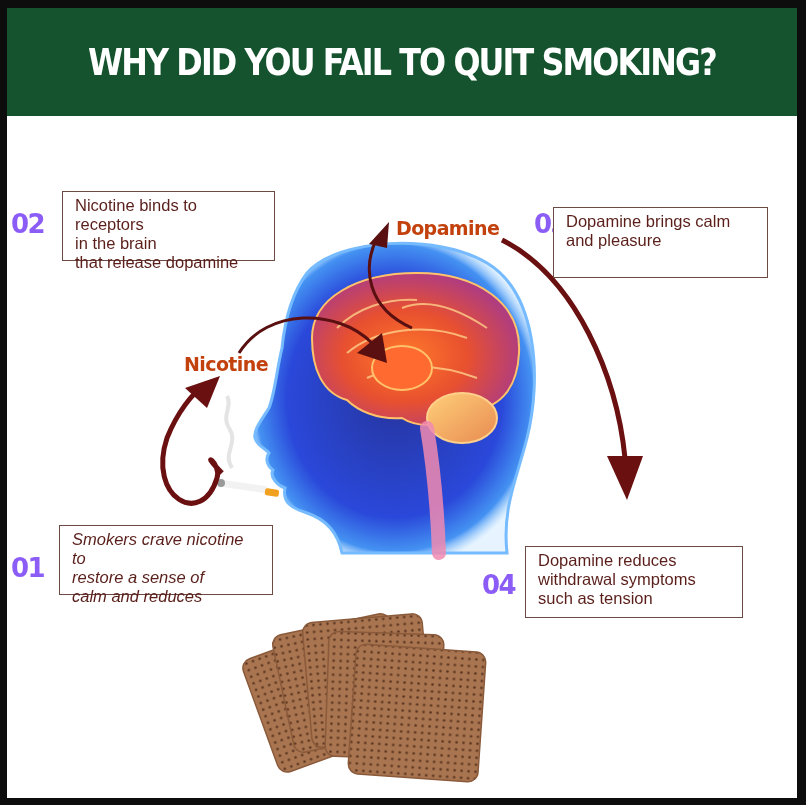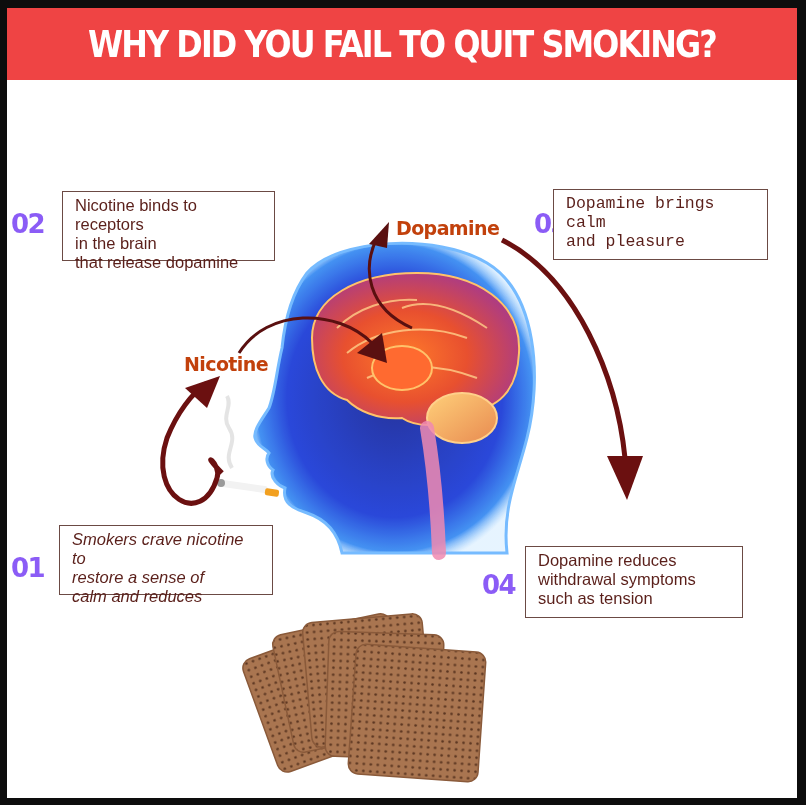--- a/index.html
+++ b/index.html
@@ -2,22 +2,22 @@
 <html><head>
   <meta charset="utf-8">
   <style>
     * { box-sizing: border-box; margin: 0; padding: 0; }
     html, body { width: 806px; height: 805px; background: #0d0d0d; overflow: hidden; }
     .frame {
       position: absolute; left: 7px; top: 8px; width: 790px; height: 790px;
       background: #ffffff; overflow: hidden;
     }
     .banner {
-      position: absolute; left: 0; top: 0; width: 790px; height: 72px;
-      background: #ef4444; display: flex; align-items: center; justify-content: center;
+      position: absolute; left: 0; top: 0; width: 790px; height: 108px;
+      background: #14532d; display: flex; align-items: center; justify-content: center;
     }
     .banner h1 {
       color: #ffffff; font-family: "DejaVu Sans", sans-serif; font-weight: bold;
       font-size: 37px; letter-spacing: -2.2px; transform: scaleX(0.86); white-space: nowrap;
     }
     .step-num {
       position: absolute; font-family: "DejaVu Sans", sans-serif; font-weight: bold;
       font-size: 26px; color: #8b5cf6; letter-spacing: -1.5px;
     }
     .step-box {
@@ -116,21 +116,21 @@
   <span class="label" style="left:389px; top:209px;">Dopamine</span>
 
   <span class="step-num" style="left:4px; top:201px;">02</span>
   <div class="step-box" style="left:55px; top:183px; width:213px; height:70px;">
     <div>Nicotine binds to receptors</div>
     <div>in the brain</div>
     <div>that release dopamine</div>
   </div>
 
   <span class="step-num" style="left:527px; top:201px;text-align:right;">03</span>
-  <div class="step-box" style="left:546px; top:181px; width:215px; height:71px;font-family:Liberation Mono, monospace;">
+  <div class="step-box" style="left:546px; top:199px; width:215px; height:71px;">
     <div>Dopamine brings calm</div>
     <div>and pleasure</div>
   </div>
 
   <span class="step-num" style="left:4px; top:545px;">01</span>
   <div class="step-box" style="left:52px; top:517px; width:214px; height:70px;font-style:italic;">
     <div>Smokers crave nicotine to</div>
     <div>restore a sense of</div>
     <div>calm and reduces</div>
   </div>

